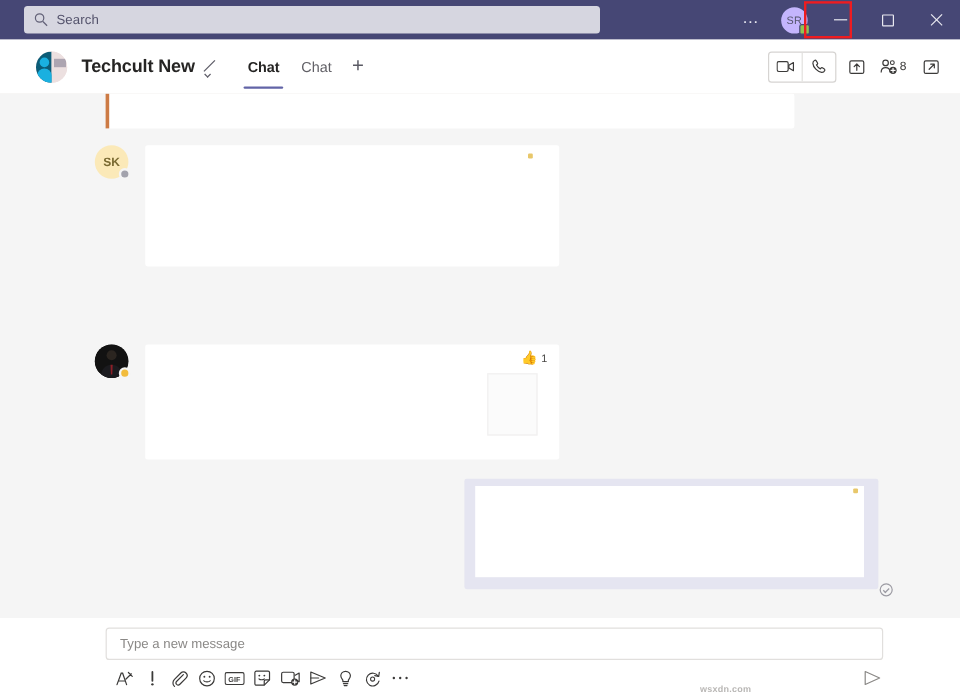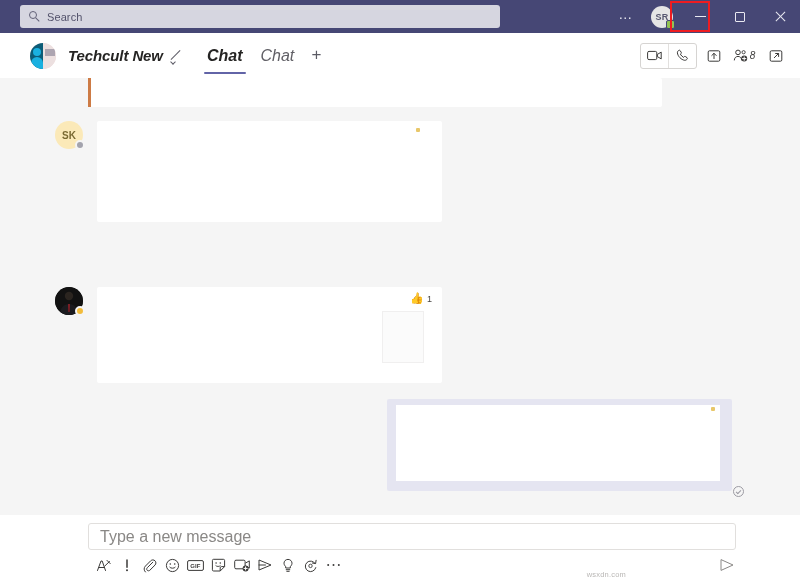--- a/index.html
+++ b/index.html
@@ -128,24 +128,24 @@
     position: relative;
     width: 36px;
     height: 33px;
     display: flex;
     align-items: center;
     justify-content: center;
   }
   .tb-avatar {
     width: 22px; height: 22px;
     border-radius: 50%;
-    background: #e5e5e5;
+    background: #c4b5fd;
     color: #56566f;
     font-size: 9px;
-    font-weight: bold;
+    font-weight: normal;
     display: flex;
     align-items: center;
     justify-content: center;
     letter-spacing: .3px;
     position: relative;
   }
   .tb-avatar .presence {
     position: absolute;
     right: -2px; bottom: -1px;
     width: 9px; height: 9px;
@@ -169,21 +169,20 @@
   
   .chan-header {
     position: absolute;
     left: 0; top: 33px;
     width: 800px;
     height: 45px;
     background: #ffffff;
     border-bottom: 1px solid #edebe9;
     display: flex;
     align-items: center;
-    font-style: italic;
   }
   .team-avatar {
     margin-left: 30px;
     width: 26px; height: 26px;
     border-radius: 50%;
     overflow: hidden;
     position: relative;
     background: #f1dede;
     flex: 0 0 auto;
   }
@@ -249,21 +248,21 @@
     align-items: center;
     margin-left: 14px;
     height: 45px;
   }
   .chan-tab {
     position: relative;
     height: 45px;
     display: flex;
     align-items: center;
     padding: 0 9px;
-    font-size: 16px;
+    font-size: 12px;
     color: #616066;
   }
   .chan-tab.active {
     color: #252423;
     font-weight: bold;
   }
   .chan-tab.active::after {
     content: "";
     position: absolute;
     left: 6px; right: 6px;
@@ -337,20 +336,21 @@
   .avatar {
     width: 28px; height: 28px;
     border-radius: 50%;
     flex: 0 0 auto;
     display: flex;
     align-items: center;
     justify-content: center;
     font-size: 10px;
     font-weight: bold;
     position: relative;
+    margin-left: 24px;
   }
   .presence-dot {
     position: absolute;
     right: -2px; bottom: -1px;
     width: 10px; height: 10px;
     border-radius: 50%;
     border: 2px solid #f5f5f5;
     box-sizing: border-box;
   }
   .bubble {
@@ -446,21 +446,21 @@
     height: 27px;
     border: 1px solid #e1dfdd;
     border-radius: 3px;
     background: #fff;
     display: flex;
     align-items: center;
     padding-left: 11px;
     box-sizing: border-box;
   }
   .compose-placeholder {
-    font-size: 16px;
+    font-size: 11px;
     color: #8a8886;
   }
   .compose-tools {
     position: absolute;
     left: 92px;
     top: 40px;
     display: flex;
     align-items: center;
   }
   .tool {
@@ -480,20 +480,21 @@
     align-items: center;
     justify-content: center;
   }
   .watermark {
     position: absolute;
     right: 6px;
     bottom: 3px;
     font-size: 7.5px;
     color: #b9b7b5;
     letter-spacing: .2px;
+    font-weight: bold;
   }
   svg { display: block; }
 </style>
 </head>
 <body>
 
 <div id="app">
 
   <div class="titlebar">
 

